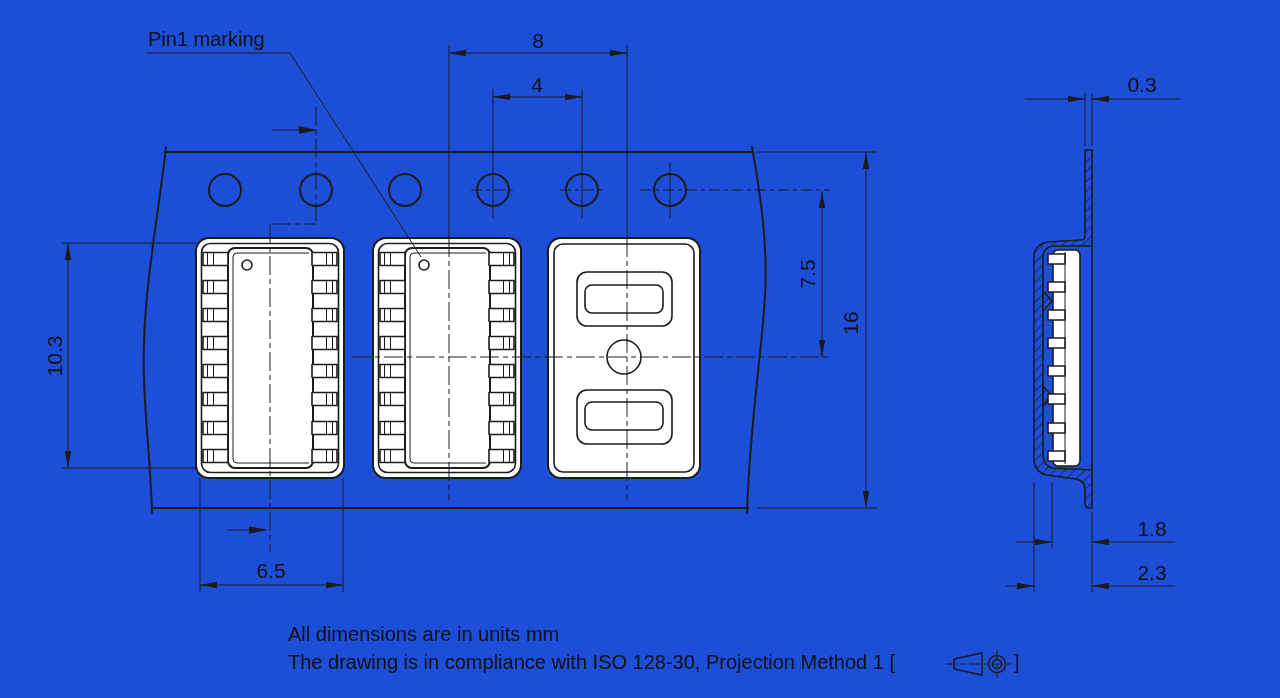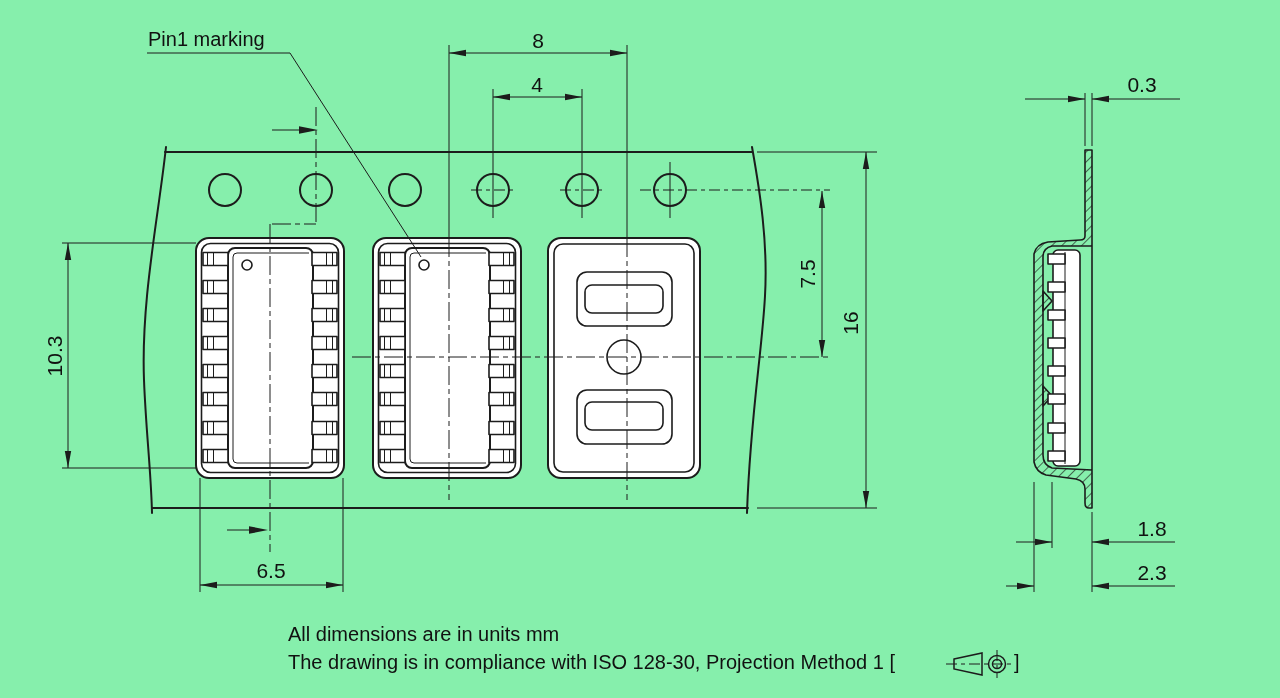--- a/index.html
+++ b/index.html
@@ -1,16 +1,16 @@
 <!DOCTYPE html>
 <html><head>
 <meta charset="utf-8">
 <style>
   html,body{margin:0;padding:0;background:#fff;}
-  .stage{position:relative;width:1280px;height:698px;background:#86efac;overflow:hidden;
+  .stage{position:relative;width:1280px;height:698px;background:#1d4ed8;overflow:hidden;
          font-family:"Liberation Sans",sans-serif;}
   svg{display:block}
   svg text{font-family:"Liberation Sans",sans-serif;fill:#111;}
   .ol  {fill:none;stroke:#1c1c1c;stroke-width:2;stroke-linejoin:round;stroke-linecap:round;}
   .ol16{fill:none;stroke:#1c1c1c;stroke-width:1.6;stroke-linejoin:round;stroke-linecap:round;}
   .wf  {fill:#ffffff;}
   .thin{fill:none;stroke:#1c1c1c;stroke-width:1;}
   .cl  {fill:none;stroke:#1c1c1c;stroke-width:1;stroke-dasharray:19 4 5 4;}
   .dsh {fill:none;stroke:#1c1c1c;stroke-width:1;stroke-dasharray:11 4 4 4;}
   .arrow{fill:#1c1c1c;stroke:none;}

